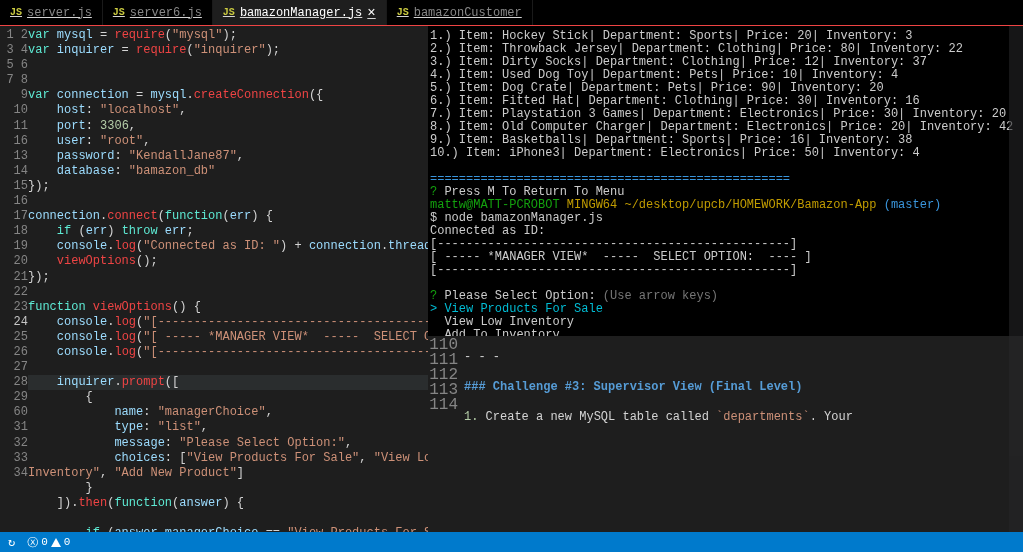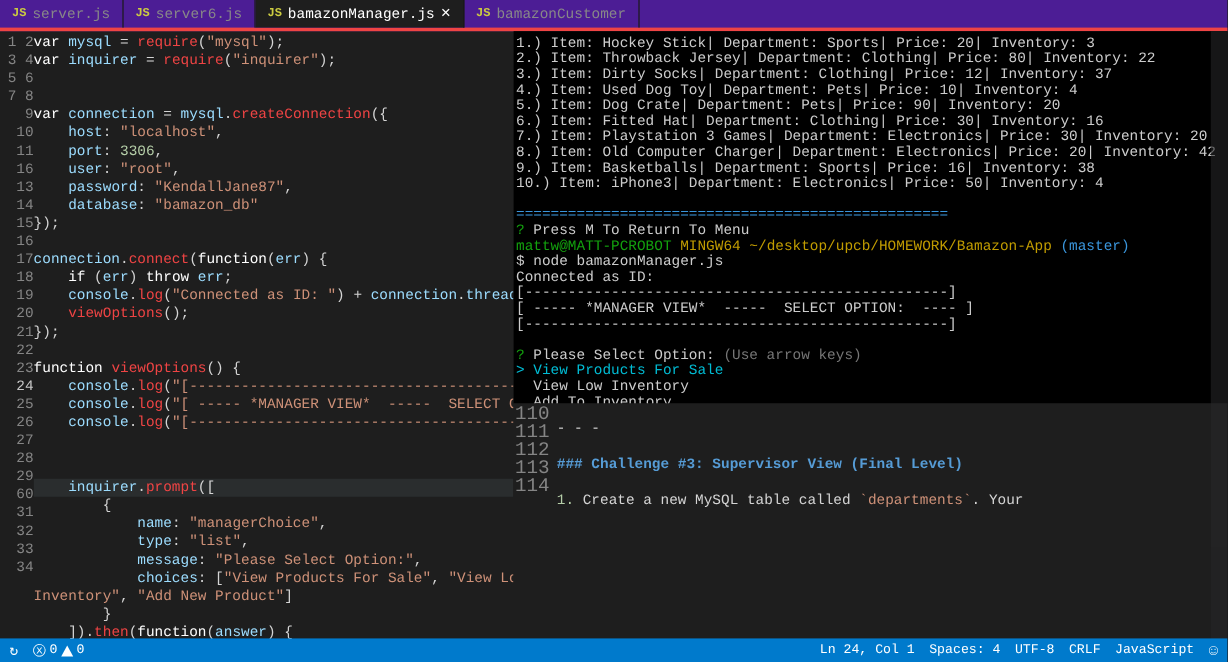--- a/index.html
+++ b/index.html
@@ -8,23 +8,24 @@
     font-size: 12px;
     background: #1e1e1e;
     color: #d4d4d4;
     width: 1023px;
     height: 552px;
     overflow: hidden;
     position: relative;
   }
   .tabs {
     display: flex;
-    background: #4c1d95;
+    background: #000000;
     height: 26px;
-    border-bottom: 3px solid #ef4444;
+    border-bottom: 1px solid #ef4444;
+    text-decoration: underline;
   }
   .tab {
     display: flex;
     align-items: center;
     padding: 0 10px;
     color: #888;
     border-right: 1px solid #1a1a1a;
     font-size: 12px;
     gap: 5px;
   }
@@ -47,22 +48,22 @@
   }
   .gutter .hl { color:#c6c6c6;margin-top:40px; }
   .code-area {
     flex: 1;
     padding-top: 2px;
     font-size: 12px;
     line-height: 15.1px;
     white-space: pre;
     overflow:hidden;
   }
-  .hl-line { background:#2a2d2e; display:inline-block; width:100%;margin-top:24px; }
-  .kw { color:#ffffff; }       
+  .hl-line { background:#2a2d2e; display:inline-block; width:100%; }
+  .kw { color:#5eead4; }       
   .fn { color:#ef4444; }       
   .str { color:#ce9178; }      
   .num { color:#b5cea8; }      
   .prop { color:#9cdcfe; }     
   .obj { color:#9cdcfe; }
   .op { color:#d4d4d4; }
 
   
   .right-pane { flex:1; display:flex; flex-direction:column; position:relative; }
   .terminal {
@@ -310,21 +311,13 @@
     <span class="sb-item">
         <span class="icon-sync">↻</span>
       </span>
     <span class="sb-item">
       <span>ⓧ</span>
         <span>0</span>
       <span class="icon-triangle"></span>
         <span>0</span>
     </span>
   </div>
-  <div class="status-right">
-    <span class="sb-item">Ln 24, Col 1</span>
-    <span class="sb-item">Spaces: 4</span>
-    <span class="sb-item">UTF-8</span>
-    <span class="sb-item">CRLF</span>
-    <span class="sb-item">JavaScript</span>
-    <span class="sb-item icon-smile">☺</span>
-  </div>
 </div>
 
 </body></html>

